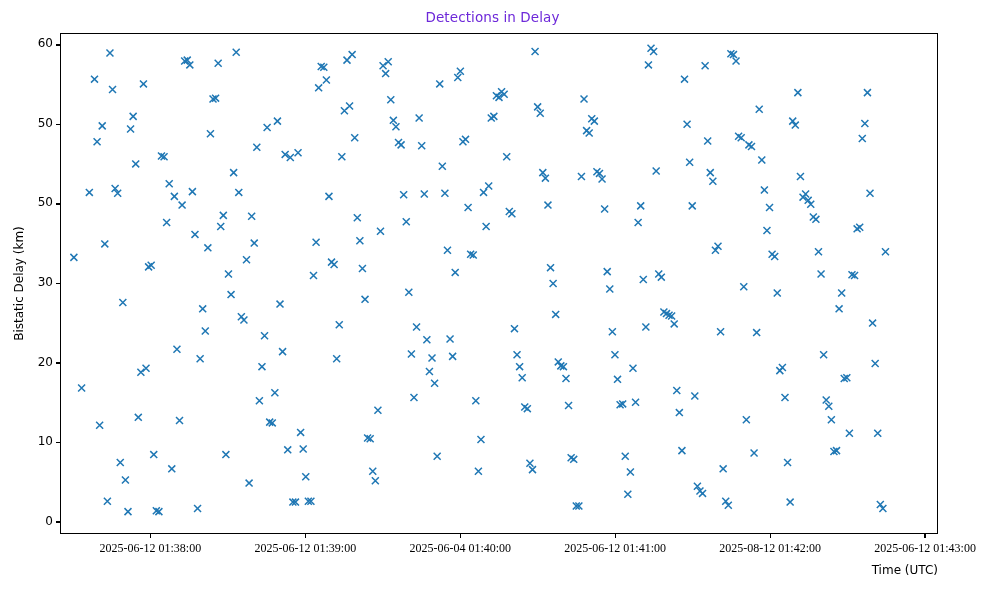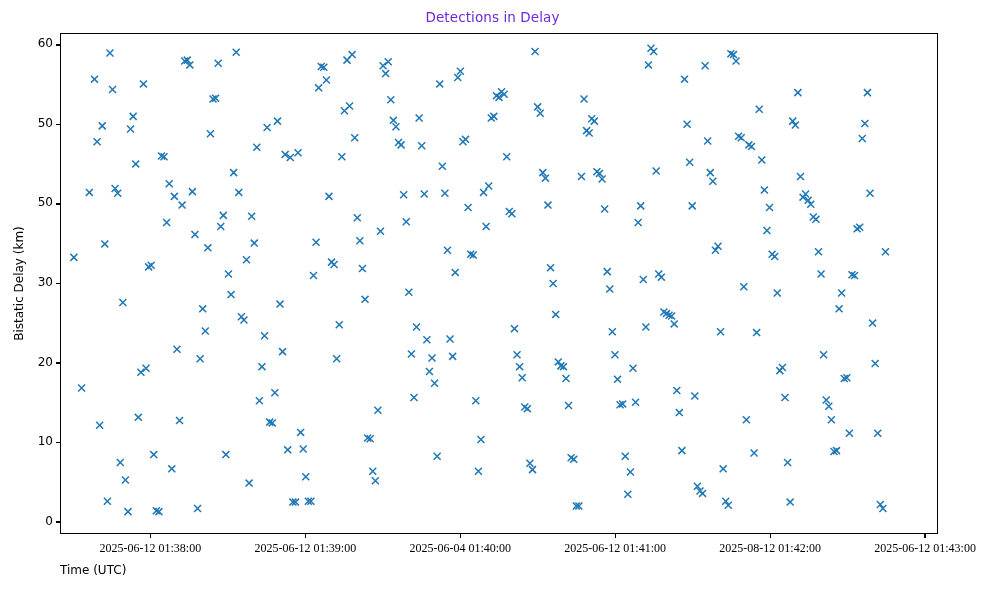--- a/index.html
+++ b/index.html
@@ -94,21 +94,21 @@
     font-size: 12px;
     white-space: nowrap;
     color: #000000;
     font-family: Liberation Serif, serif;
   }
   #xlabel {
     position: absolute;
     left: 60px;
     top: 563px;
     width: 878px;
-    text-align: left;
+    text-align: right;
     font-size: 12px;
     color: #000000;
   }
   #ylabel {
     position: absolute;
     left: 0px;
     top: 0px;
     width: 501px;
     height: 18px;
     transform-origin: 0 0;

